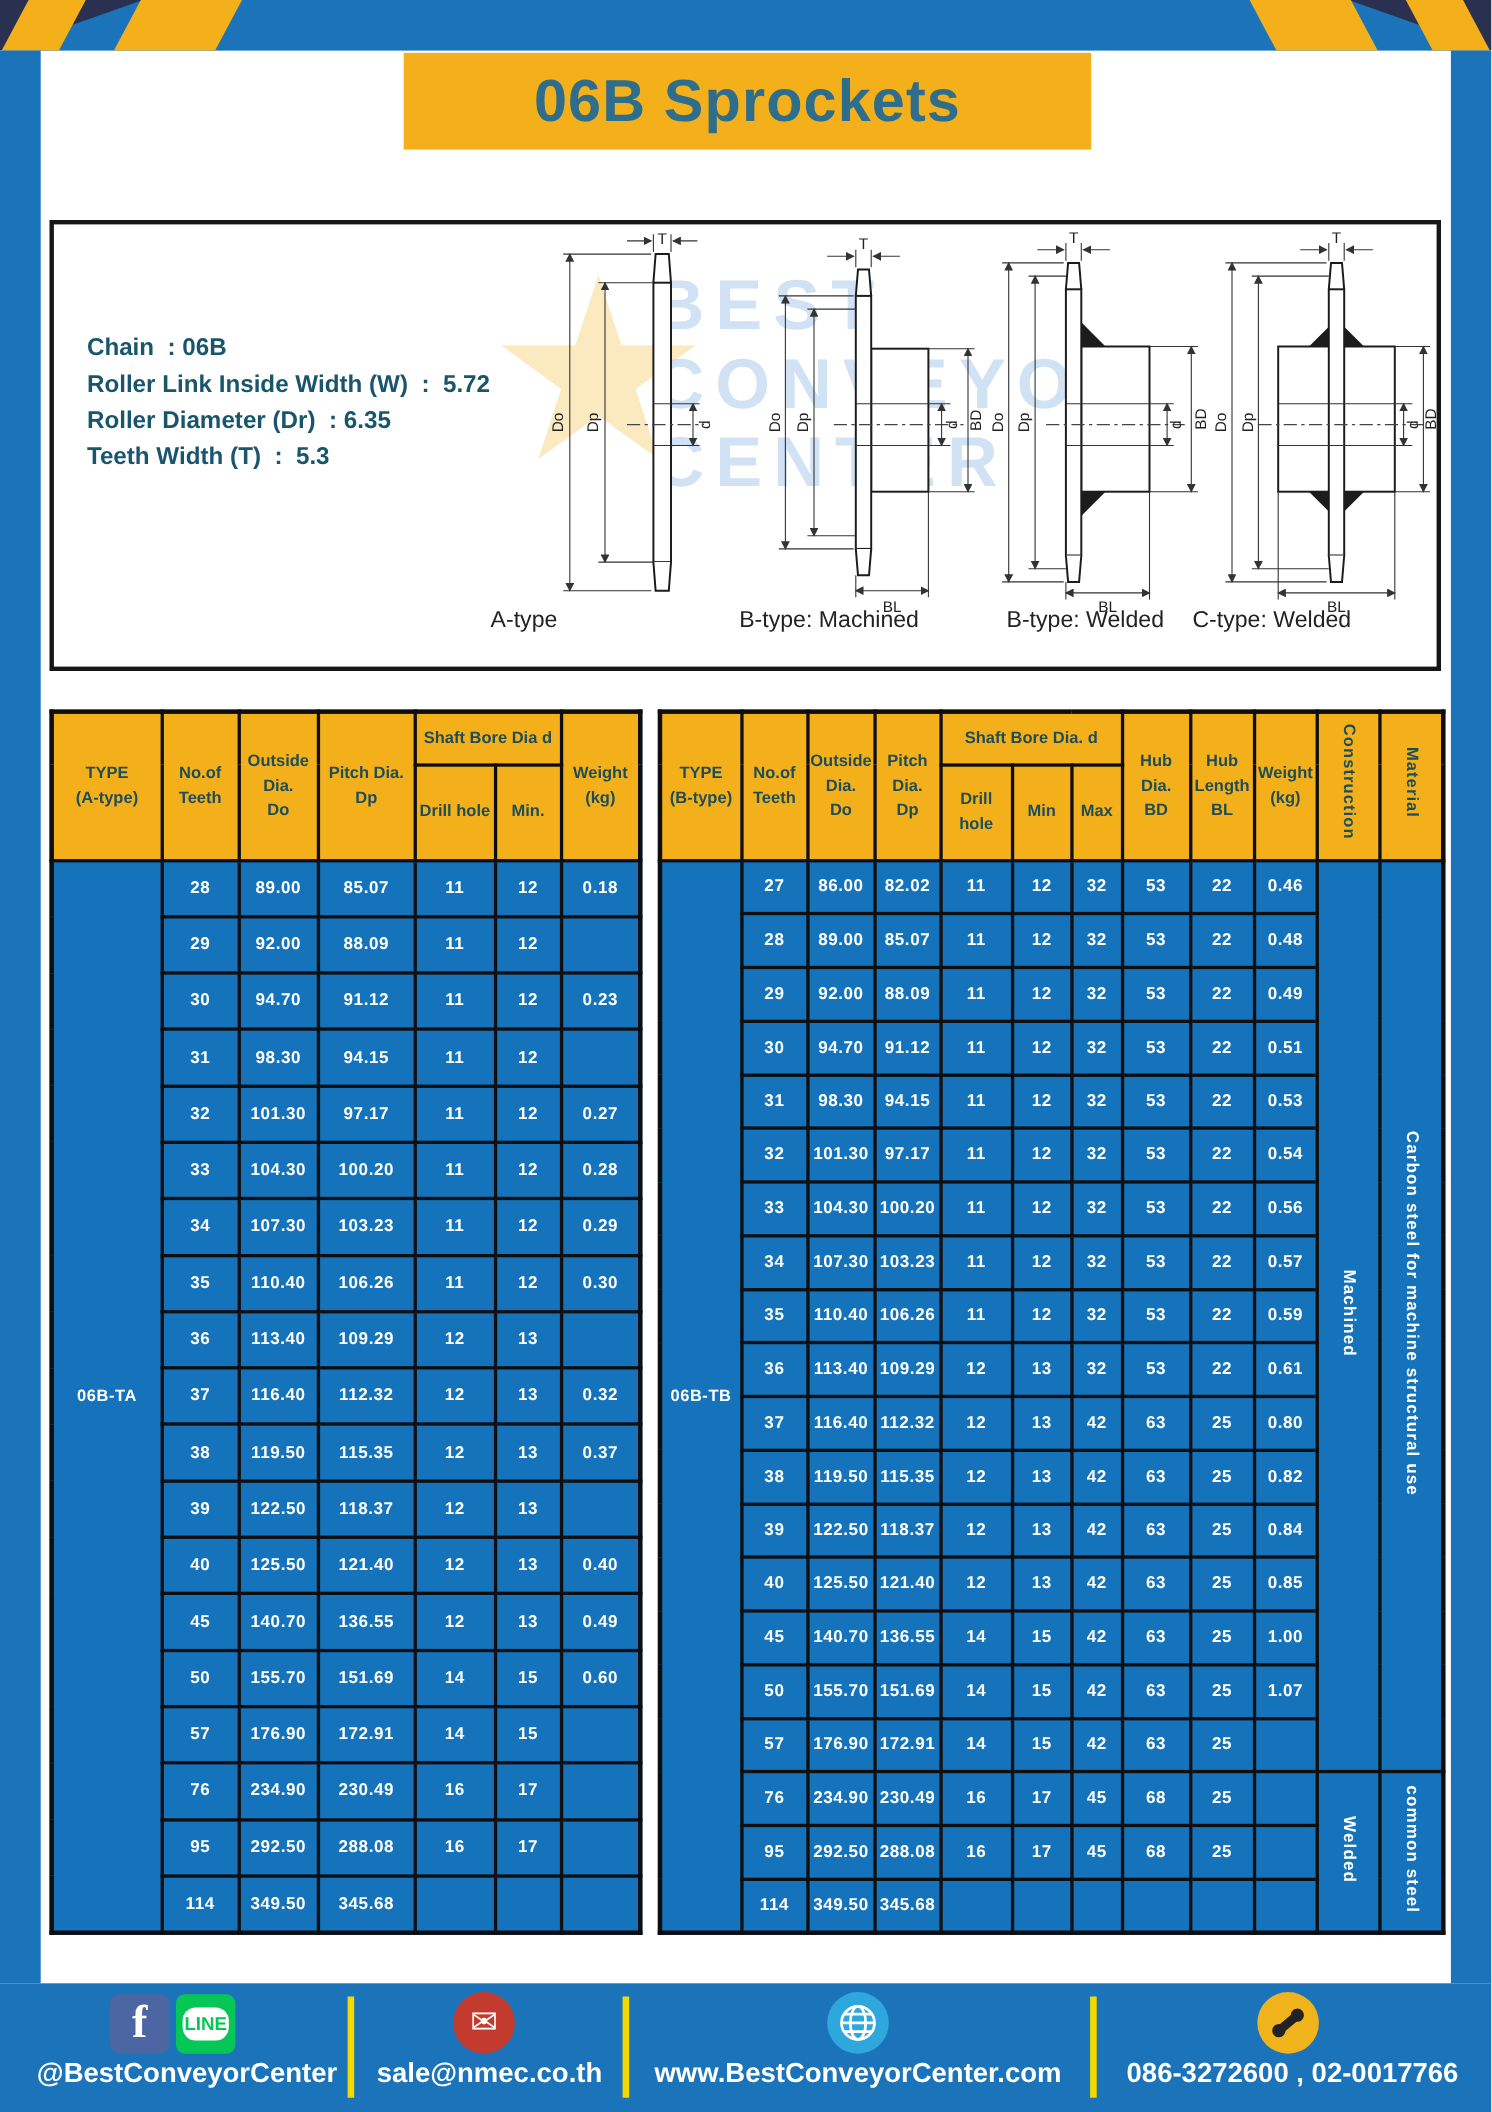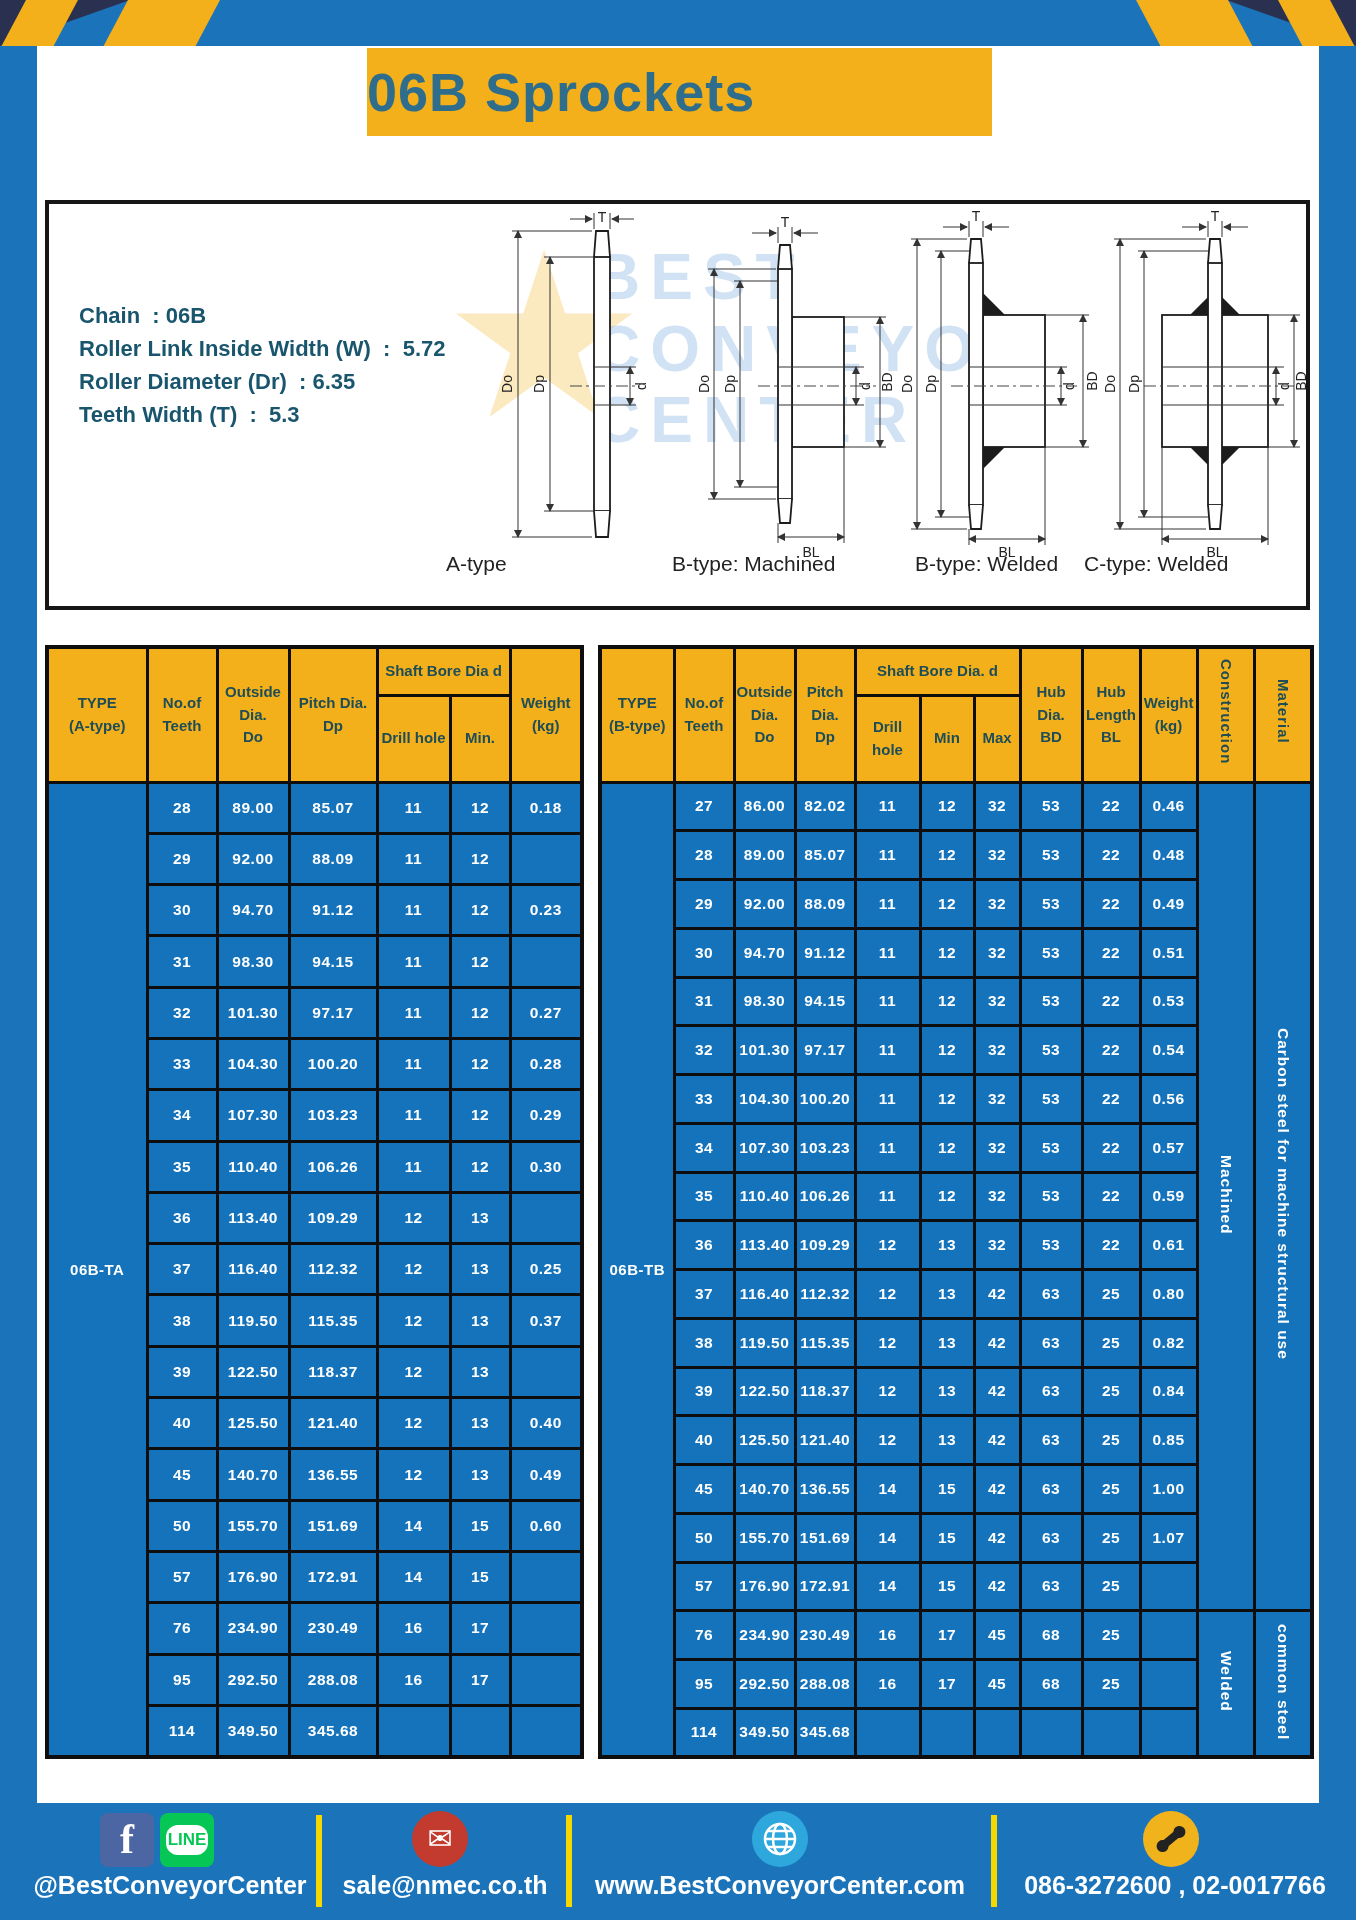--- a/index.html
+++ b/index.html
@@ -12,21 +12,21 @@
   .frame-right{position:absolute;left:1319px;top:46px;width:37px;height:1757px;background:#1b74ba;}
   .corner-navy{position:absolute;top:0;width:130px;height:46px;background:#2a3150;}
   .corner-navy.left{left:0;clip-path:polygon(0 0,100% 0,0 100%);}
   .corner-navy.right{left:1226px;clip-path:polygon(0 0,100% 0,100% 100%);}
   .stripe{position:absolute;top:0;height:46px;background:#f3b01b;transform-origin:0 0;}
   .stripe.lean-l{transform:skewX(-28deg);}
   .stripe.lean-r{transform:skewX(28deg);}
 
   
   .title-box{position:absolute;left:367px;top:48px;width:625px;height:88px;background:#f3b01b;
-    line-height:88px;font-size:54px;font-weight:bold;color:#2e6d8c;letter-spacing:1px;}
+    text-align:center;line-height:88px;font-size:54px;font-weight:bold;color:#2e6d8c;letter-spacing:1px;}
 
   
   .panel{position:absolute;left:45px;top:200px;width:1265px;height:410px;background:#ffffff;
     border:4px solid #161616;box-sizing:border-box;}
   .specs{position:absolute;left:30px;top:95px;}
   .spec-line{font-size:22px;font-weight:bold;color:#19566e;line-height:33px;white-space:pre;}
   .wm-star{position:absolute;left:392px;top:18px;font-size:230px;line-height:1;color:rgba(246,200,95,.40);}
   .wm-text{position:absolute;left:545px;top:38px;width:560px;font-size:64px;font-weight:bold;
     color:rgba(150,190,230,.45);letter-spacing:10px;line-height:1.12;}
   .caption{position:absolute;top:348px;width:220px;text-align:left;font-size:21px;color:#222;}
@@ -355,21 +355,21 @@
           <td>12</td>
           <td>13</td>
           <td></td>
         </tr>
         <tr>
           <td>37</td>
           <td>116.40</td>
           <td>112.32</td>
           <td>12</td>
           <td>13</td>
-          <td>0.25</td>
+          <td>0.32</td>
         </tr>
         <tr>
           <td>38</td>
           <td>119.50</td>
           <td>115.35</td>
           <td>12</td>
           <td>13</td>
           <td>0.37</td>
         </tr>
         <tr>

